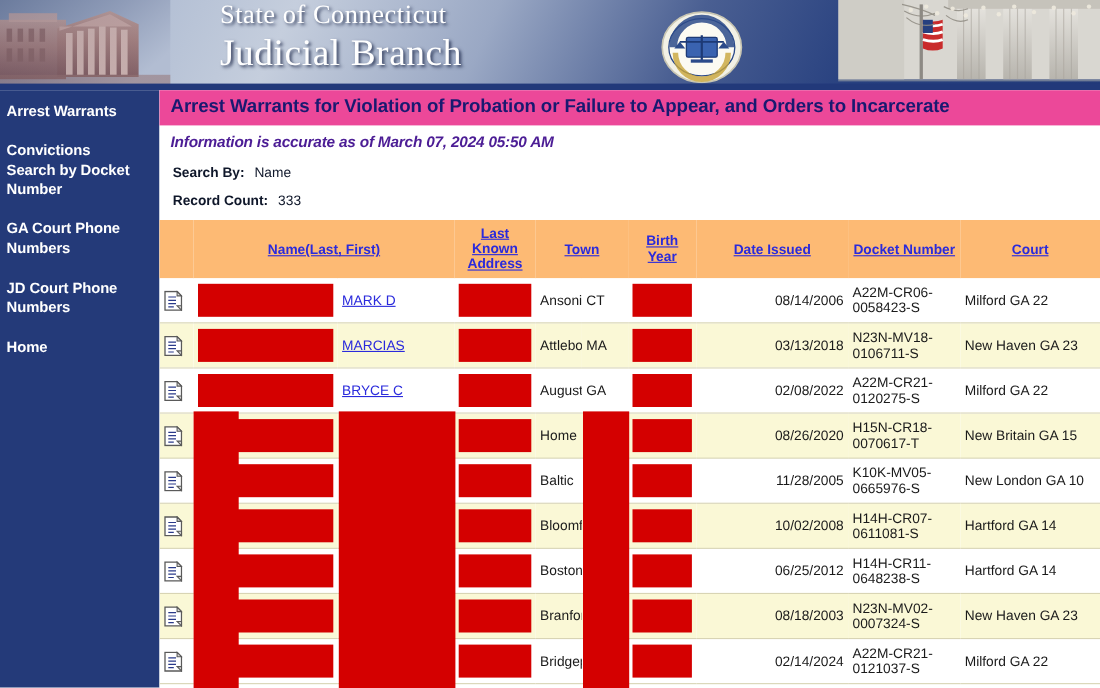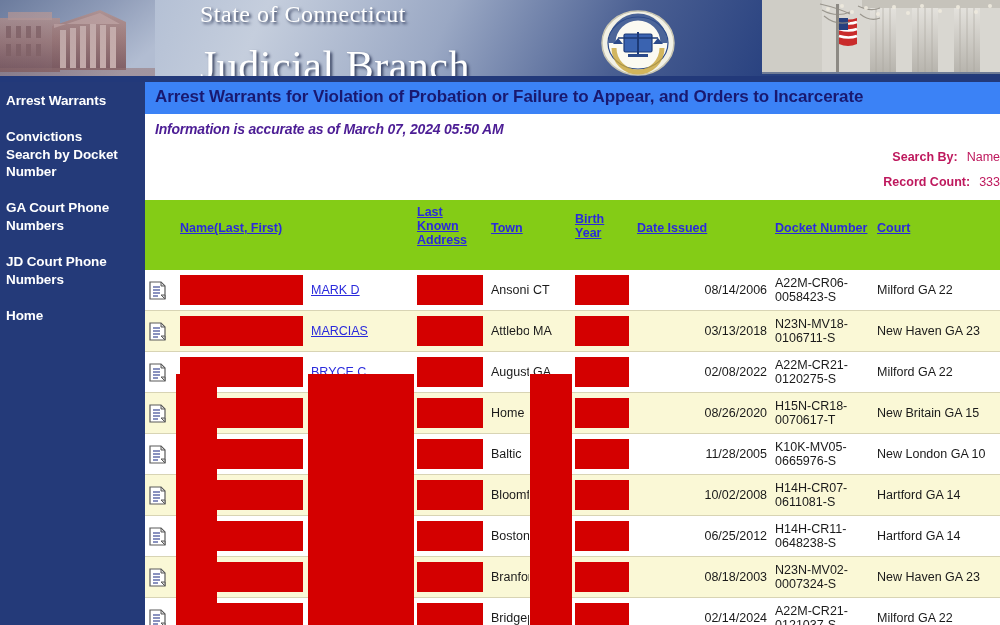--- a/index.html
+++ b/index.html
@@ -42,21 +42,21 @@
     position: absolute;
     left: 200px; top: 2px;
     width: 390px;
     font-family: "Liberation Serif", serif;
     color: #ffffff;
     text-shadow: 2px 2px 3px rgba(10,20,55,.75);
     line-height: 1;
     pointer-events: none;
   }
   #banner-title .line1 { font-size: 24px; letter-spacing: .5px; display: block; }
-  #banner-title .line2 { font-size: 42px; letter-spacing: .5px; display: block; margin-top: 19px; }
+  #banner-title .line2 { font-size: 34px; letter-spacing: .5px; display: block; margin-top: 6px; }
 
   
   #seal-wrap {
     position: absolute; left: 598px; top: 10px;
     width: 80px; height: 66px;
   }
 
   
   #page-body {
     position: absolute;
@@ -84,21 +84,21 @@
 
   #content {
     position: absolute; left: 145px; top: 0;
     width: 855px; height: 543px;
     background: #ffffff;
   }
 
   
   #title-strip {
     width: 855px;
-    background: #3b82f6;
+    background: #ec4899;
     padding: 4px 20px 6px 10px;
   }
   #title-strip h1 {
     margin: 0;
     font-size: 17px;
     font-weight: bold;
     color: #191970;
     line-height: 1.32;
     letter-spacing: -.1px;
   }
@@ -106,39 +106,38 @@
     margin: 7px 0 0 10px;
     font-size: 14px;
     font-weight: bold;
     font-style: italic;
     color: #4c1d95;
     letter-spacing: -.2px;
   }
   #search-meta { margin: 13px 0 0 12px; }
   .meta-row {
     font-size: 12.5px;
-    color: #be185d;
+    color: #0f172a;
     margin-bottom: 11px;
-    text-align: right;
   }
   .meta-row .meta-label { font-weight: bold; }
   .meta-row .meta-value { margin-left: 9px; }
 
   
   #results-table {
     margin-top: 5px;
     width: 855px;
     border-collapse: collapse;
     table-layout: fixed;
   }
   #results-table th {
-    background: #84cc16;
+    background: #fdba74;
     vertical-align: middle;
-    text-align: left;
-    padding: 5px 4px 22px 4px;
+    text-align: center;
+    padding: 5px 4px 4px 4px;
     border: none;
     font-weight: normal;
   }
   #results-table th a {
     color: #2a2adc;
     text-decoration: underline;
     font-size: 12.5px;
     font-weight: bold;
     cursor: pointer;
     line-height: 1.12;

